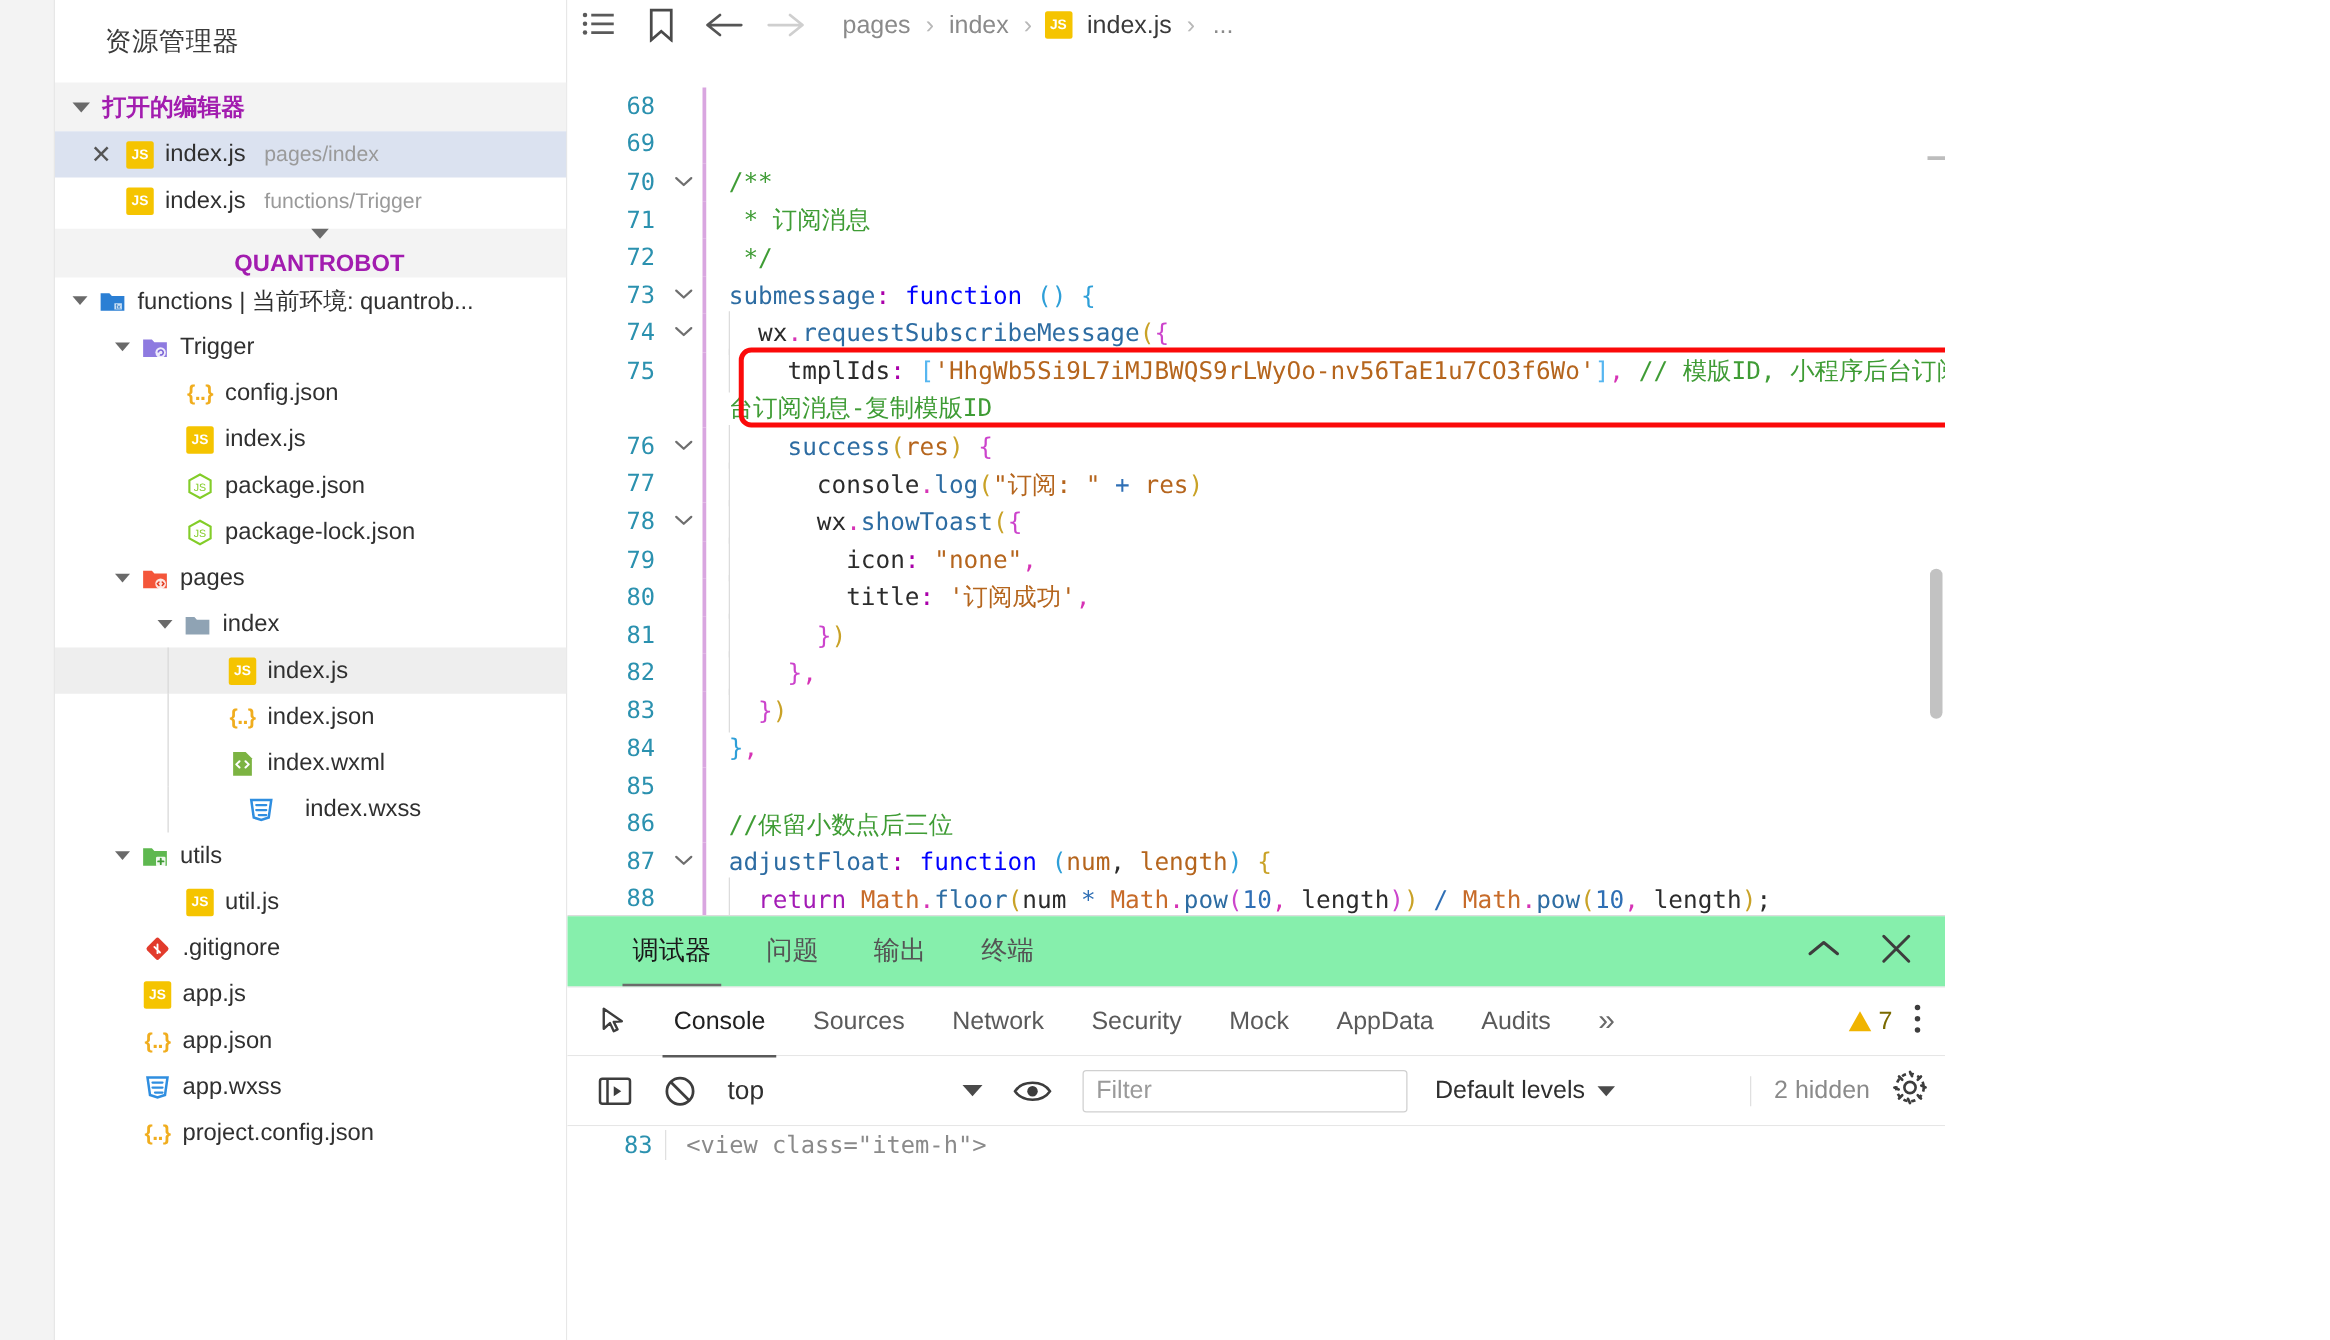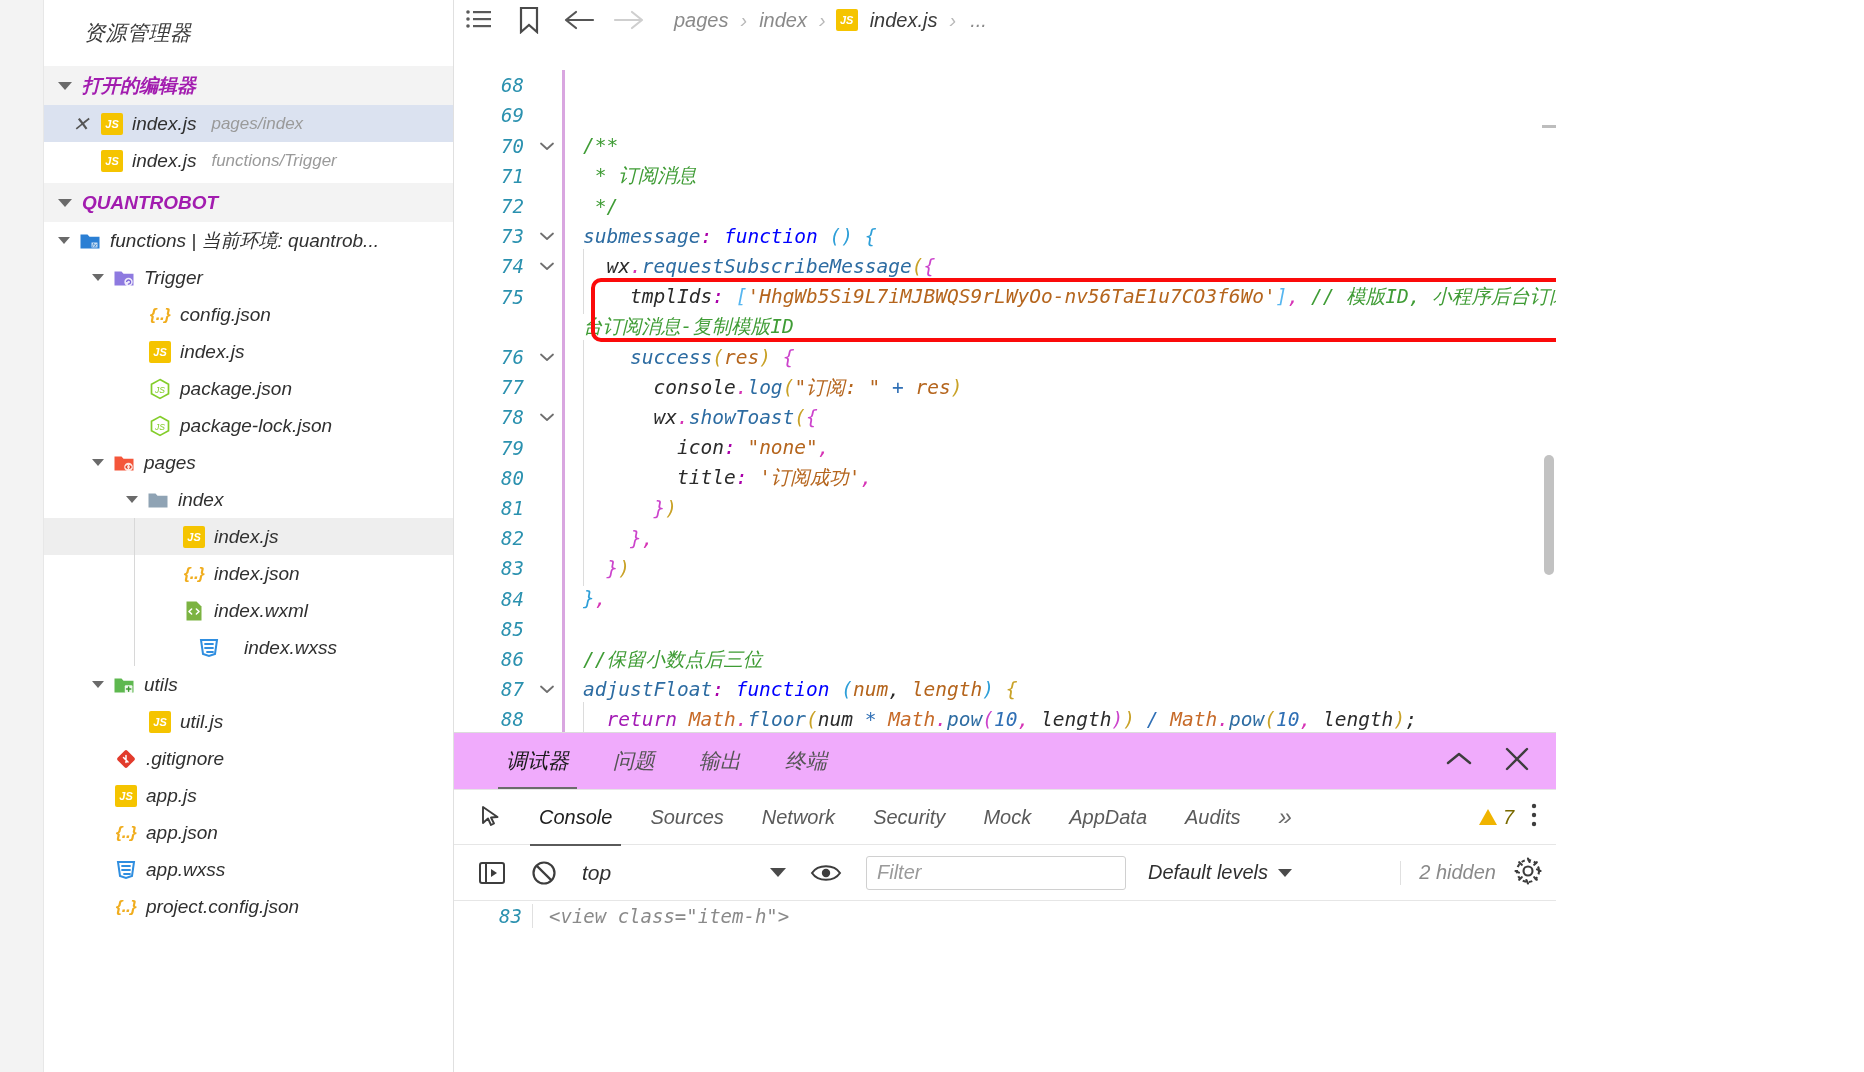--- a/index.html
+++ b/index.html
@@ -2,21 +2,21 @@
 <html><head>
 <meta charset="utf-8">
 <style>
   * { box-sizing: border-box; margin: 0; padding: 0; }
   html, body {
     width: 1864px; height: 1072px;
     background: #ffffff;
     font-family: "Liberation Sans", sans-serif;
     overflow: hidden;
   }
-  #app { position: relative; width: 1556px; height: 1072px; display: flex; font-style: italic; }
+  #app { position: relative; width: 1556px; height: 1072px; display: flex; }
 
   
   .rail { width: 44px; height: 1072px; background: #f3f3f3; border-right: 1px solid #e7e7e7; }
 
   
   .sidebar {
     width: 410px; height: 1072px; background: #ffffff;
     border-right: 1px solid #e0e0e0;
     display: flex; flex-direction: column;
     position: relative;
@@ -118,21 +118,21 @@
   .vscroll-thumb { position: absolute; right: 2px; width: 10px; background: #c2c2c2; border-radius: 5px; }
   .minimap-mark { position:absolute; right:0; width: 14px; height: 3px; background:#bdbdbd;}
 
   
   .dt-panel {
     position: absolute; left: 0; right: 0; bottom: 0; height: 340px;
     background: #fff; border-top: 1px solid #dcdcdc; display: flex; flex-direction: column;
   }
   .dt-tabs {
     height: 56px; display: flex; align-items: center; padding-left: 30px; gap: 0;
-    background: #f0abfc; position: relative;
+    background: #86efac; position: relative;
   }
   .dt-tab { font-size: 21px; color: #545454; padding: 0 22px; height: 56px; line-height: 56px; position: relative;}
   .dt-tab.active { color: #1a1a1a; }
   .dt-tab.active::after {
     content:""; position:absolute; left: 14px; right: 14px; bottom: 0; height: 2px; background:#6b6b6b;
   }
   .dt-tabs-right { margin-left: auto; display:flex; align-items:center; gap: 30px; padding-right: 26px;}
 
   .dv-tabs {
     height: 56px; display: flex; align-items: center; border-top: 1px solid #e6e6e6;
@@ -191,21 +191,21 @@
       <span class="path">pages/index</span>
     </div>
 
     <div class="row" style="padding-left:26px;">
       <span class="close-x"></span>
       <span class="ico ico-js">JS</span>
       <span>index.js</span>
       <span class="path">functions/Trigger</span>
     </div>
 
-    <div class="sb-section quiet" style="margin-top:4px;">
+    <div class="sb-section quiet" style="margin-top:4px;flex-direction:column;">
       <span class="twisty"></span>
       <span class="sec-label">QUANTROBOT</span>
     </div>
 
     <div id="tree">
         <div class="row" style="padding-left: 14px;">
           <span class="twisty sm"></span>
           <span class="ico ico-folder">
             <svg width="22" height="22" viewBox="0 0 22 22">
               <path d="M1.5 4.5 h7 l2 2.2 h10 v11.8 h-19 Z" fill="#2b7fd4"></path>

